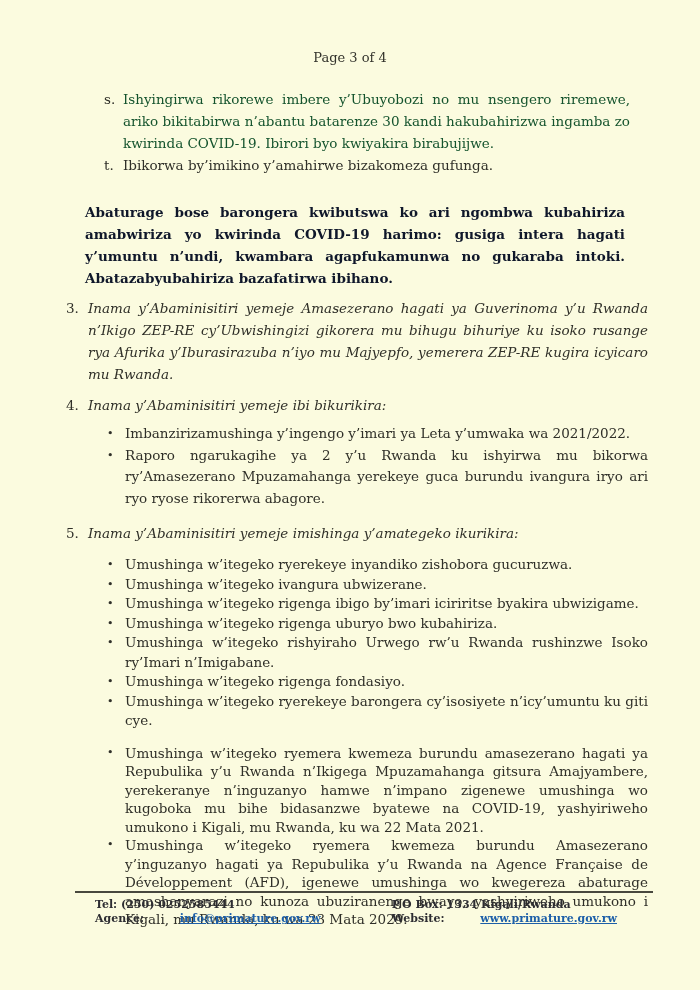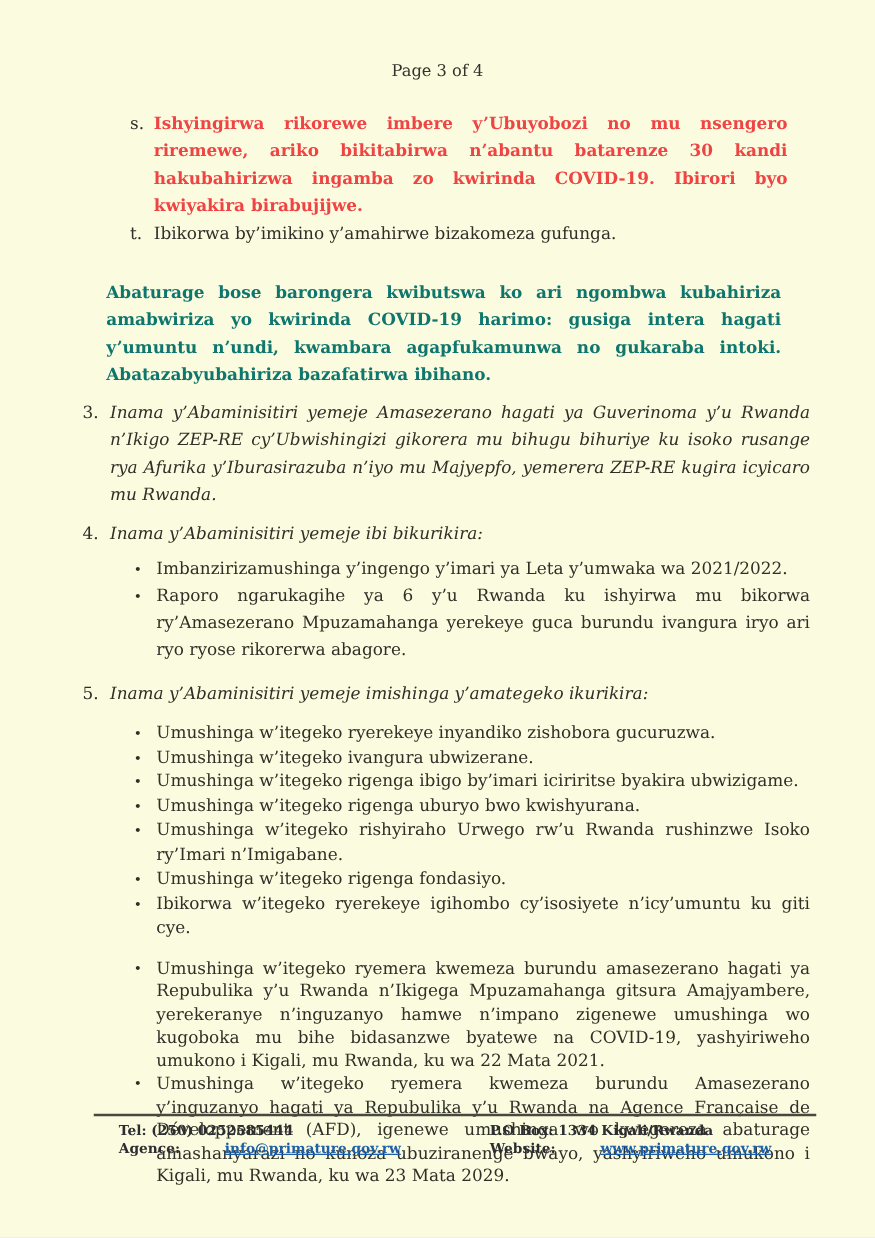--- a/index.html
+++ b/index.html
@@ -19,26 +19,26 @@
     text-align: center;
     font-size: 13px;
     color: #33332c;
   }
   .flow { position: absolute; top: 88px; left: 0; width: 700px; }
 
   .lettered { margin: 0 70px 0 104px; font-size: 13.5px; line-height: 22px; }
   .lettered-item { display: flex; }
   .lettered-item .ltr { width: 19px; flex: none; }
   .lettered-item .ltxt { flex: 1; text-align: justify; }
-  .bold-item { font-weight: bold; color: #ef4444; }
+  .bold-item { font-weight: normal; color: #14532d; }
 
   .notice {
     margin: 25px 75px 0 85px;
     font-weight: bold;
-    color: #0f766e;
+    color: #0f172a;
     font-size: 13.5px;
     line-height: 22px;
     text-align: justify;
   }
 
   .para { display: flex; margin-left: 66px; margin-right: 52px; font-size: 13.5px; line-height: 22px; }
   .para .num { width: 22px; flex: none; }
   .para .ptxt { flex: 1; text-align: justify; font-style: italic; }
   .para3 { margin-top: 8px; }
   .para4 { margin-top: 9px; }
@@ -111,21 +111,21 @@
       <span class="ptxt">Inama y’Abaminisitiri yemeje ibi bikurikira:</span>
     </div>
 
     <div class="bullets bullets-4">
       <div class="bullet">
         <span class="dot">•</span>
         <span class="btxt">Imbanzirizamushinga y’ingengo y’imari ya Leta y’umwaka wa 2021/2022.</span>
       </div>
       <div class="bullet">
         <span class="dot">•</span>
-        <span class="btxt">Raporo ngarukagihe ya 6 y’u Rwanda ku ishyirwa mu bikorwa ry’Amasezerano Mpuzamahanga yerekeye guca burundu ivangura iryo ari ryo ryose rikorerwa abagore.</span>
+        <span class="btxt">Raporo ngarukagihe ya 2 y’u Rwanda ku ishyirwa mu bikorwa ry’Amasezerano Mpuzamahanga yerekeye guca burundu ivangura iryo ari ryo ryose rikorerwa abagore.</span>
       </div>
     </div>
 
     <div class="para para5">
       <span class="num">5.</span>
       <span class="ptxt">Inama y’Abaminisitiri yemeje imishinga y’amategeko ikurikira:</span>
     </div>
 
     <div class="bullets bullets-5">
       <div class="bullet">
@@ -135,33 +135,33 @@
       <div class="bullet">
         <span class="dot">•</span>
         <span class="btxt">Umushinga w’itegeko ivangura ubwizerane.</span>
       </div>
       <div class="bullet">
         <span class="dot">•</span>
         <span class="btxt">Umushinga w’itegeko rigenga ibigo by’imari iciriritse byakira ubwizigame.</span>
       </div>
       <div class="bullet">
         <span class="dot">•</span>
-        <span class="btxt">Umushinga w’itegeko rigenga uburyo bwo kwishyurana.</span>
+        <span class="btxt">Umushinga w’itegeko rigenga uburyo bwo kubahiriza.</span>
       </div>
       <div class="bullet">
         <span class="dot">•</span>
         <span class="btxt">Umushinga w’itegeko rishyiraho Urwego rw’u Rwanda rushinzwe Isoko ry’Imari n’Imigabane.</span>
       </div>
       <div class="bullet">
         <span class="dot">•</span>
         <span class="btxt">Umushinga w’itegeko rigenga fondasiyo.</span>
       </div>
       <div class="bullet">
         <span class="dot">•</span>
-        <span class="btxt">Ibikorwa w’itegeko ryerekeye igihombo cy’isosiyete n’icy’umuntu ku giti cye.</span>
+        <span class="btxt">Umushinga w’itegeko ryerekeye barongera cy’isosiyete n’icy’umuntu ku giti cye.</span>
       </div>
     </div>
 
     <div class="bullets bullets-long">
       <div class="bullet">
         <span class="dot">•</span>
         <span class="btxt">Umushinga w’itegeko ryemera kwemeza burundu amasezerano hagati ya Repubulika y’u Rwanda n’Ikigega Mpuzamahanga gitsura Amajyambere, yerekeranye n’inguzanyo hamwe n’impano zigenewe umushinga wo kugoboka mu bihe bidasanzwe byatewe na COVID-19, yashyiriweho umukono i Kigali, mu Rwanda, ku wa 22 Mata 2021.</span>
       </div>
       <div class="bullet">
         <span class="dot">•</span>

